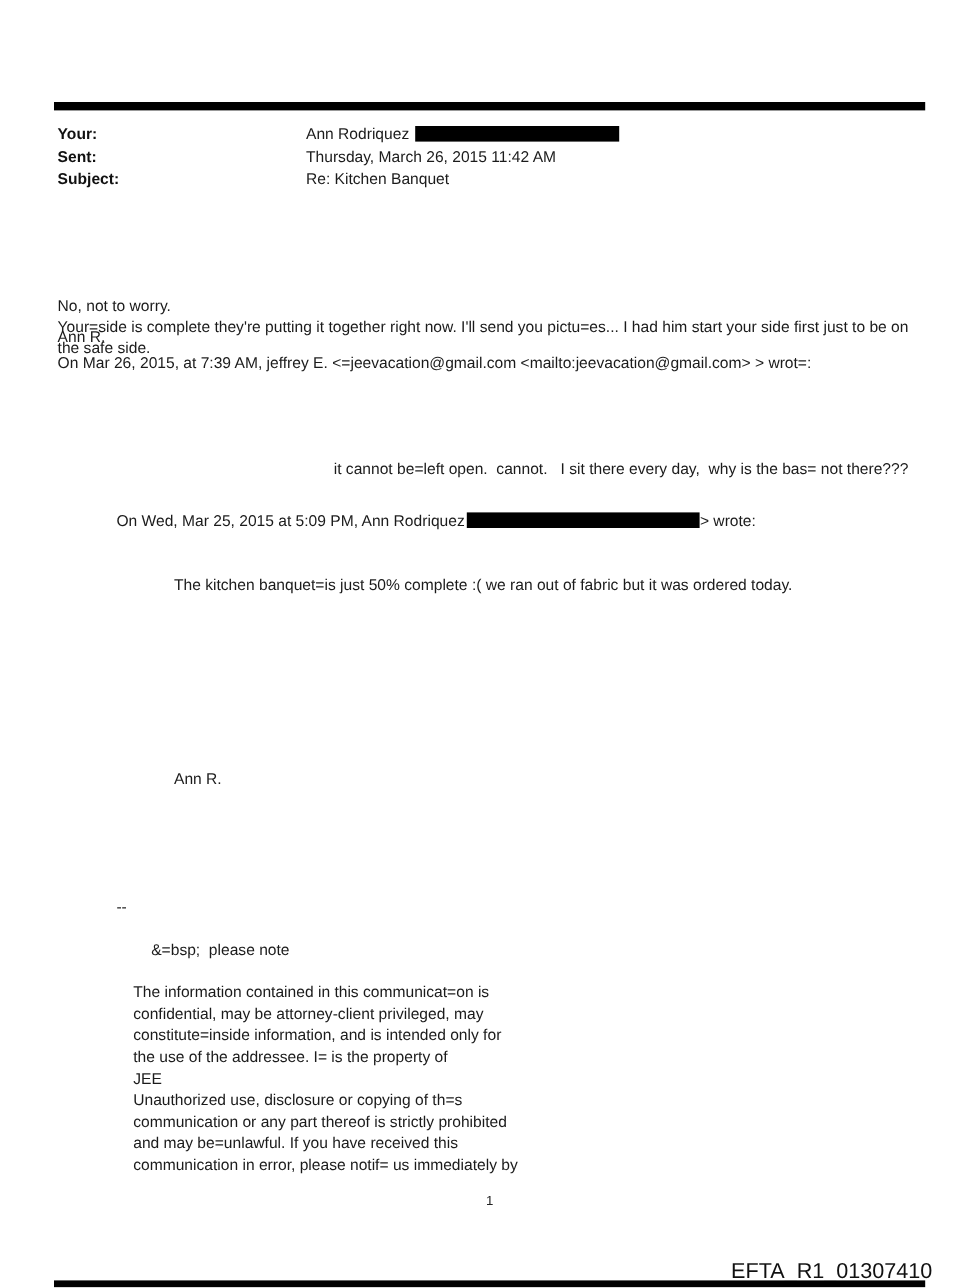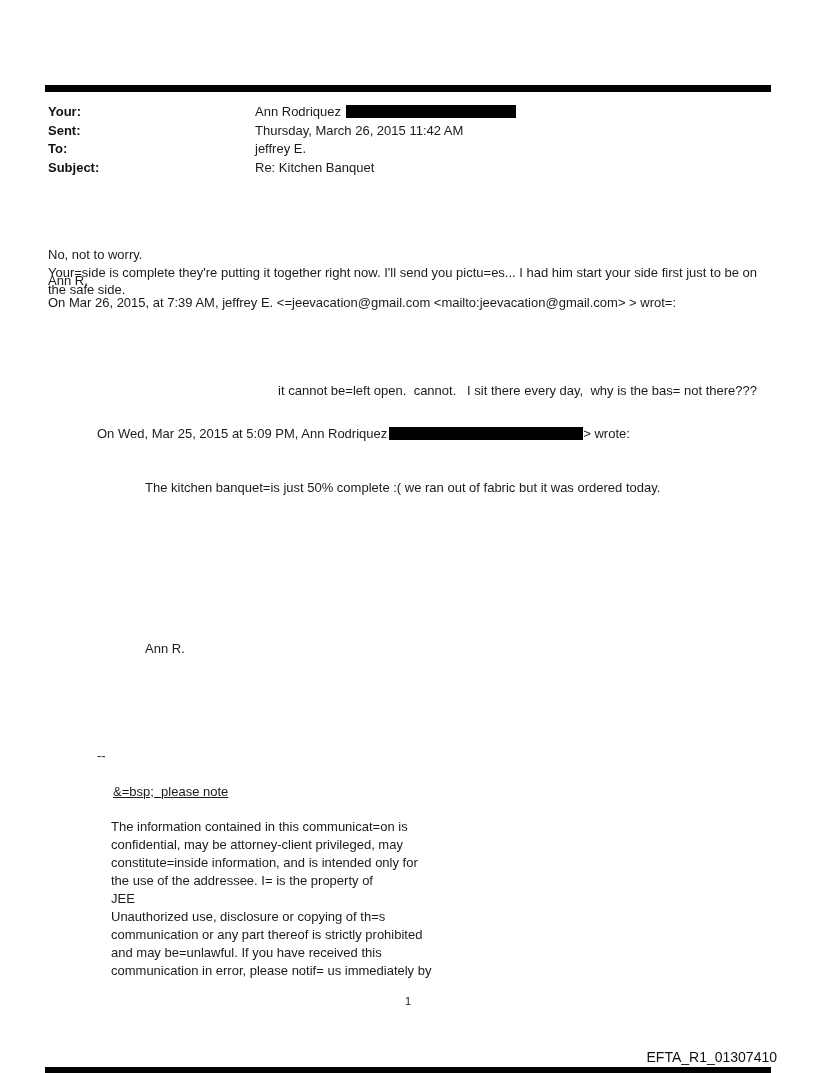--- a/index.html
+++ b/index.html
@@ -38,42 +38,39 @@
   .body-text { line-height: 17.5px; white-space: pre-wrap; }
 
   .opening      { left: 48px;  top: 198px; width: 716px; white-space: pre-line; margin-top: 48px; }
   .signature-1  { left: 48px;  top: 272px; }
   .reply-hdr-1  { left: 48px;  top: 294px; width: 716px; }
   .quoted-1     { left: 97px;  top: 382px; width: 660px; text-align: right; }
   .reply-hdr-2  { left: 97px;  top: 425px; width: 660px; white-space: nowrap; }
   .quoted-2     { left: 145px; top: 479px; width: 620px; }
   .signature-2  { left: 145px; top: 640px; }
   .separator    { left: 97px;  top: 747px; }
-  .note         { left: 113px; top: 783px; text-decoration: underline; }
+  .note         { left: 126px; top: 783px; }
   .disclaimer   { left: 111px;  top: 818px; width: 360px; line-height: 18px; white-space: pre-line; }
 
   .page-number { left: 0; top: 995px; width: 816px; text-align: center; font-size: 11px; color: #222; }
-  .bates { right: 39px; top: 1049px; font-size: 14px; color: #111; }
+  .bates { right: 39px; top: 1049px; font-size: 18px; color: #111; }
 </style>
 </head>
 <body>
 
 <div class="page">
 
   <div class="rule top-rule"></div>
 
   <div class="abs email-header">
     <div class="hrow">
       <span class="hlabel">Your:</span><span class="hvalue">Ann Rodriquez</span><span class="redaction redaction-1"></span>
     </div>
     <div class="hrow">
       <span class="hlabel">Sent:</span><span class="hvalue">Thursday, March 26, 2015 11:42 AM</span>
-    </div>
-    <div class="hrow">
-      <span class="hlabel">To:</span><span class="hvalue">jeffrey E.</span>
     </div>
     <div class="hrow">
       <span class="hlabel">Subject:</span><span class="hvalue">Re: Kitchen Banquet</span>
     </div>
   </div>
 
   <div class="abs body-text opening">No, not to worry.
 Your=side is complete they're putting it together right now. I'll send you pictu=es... I had him start your side first just to be on the safe side.</div>
 
   <div class="abs body-text signature-1">Ann R.</div>

